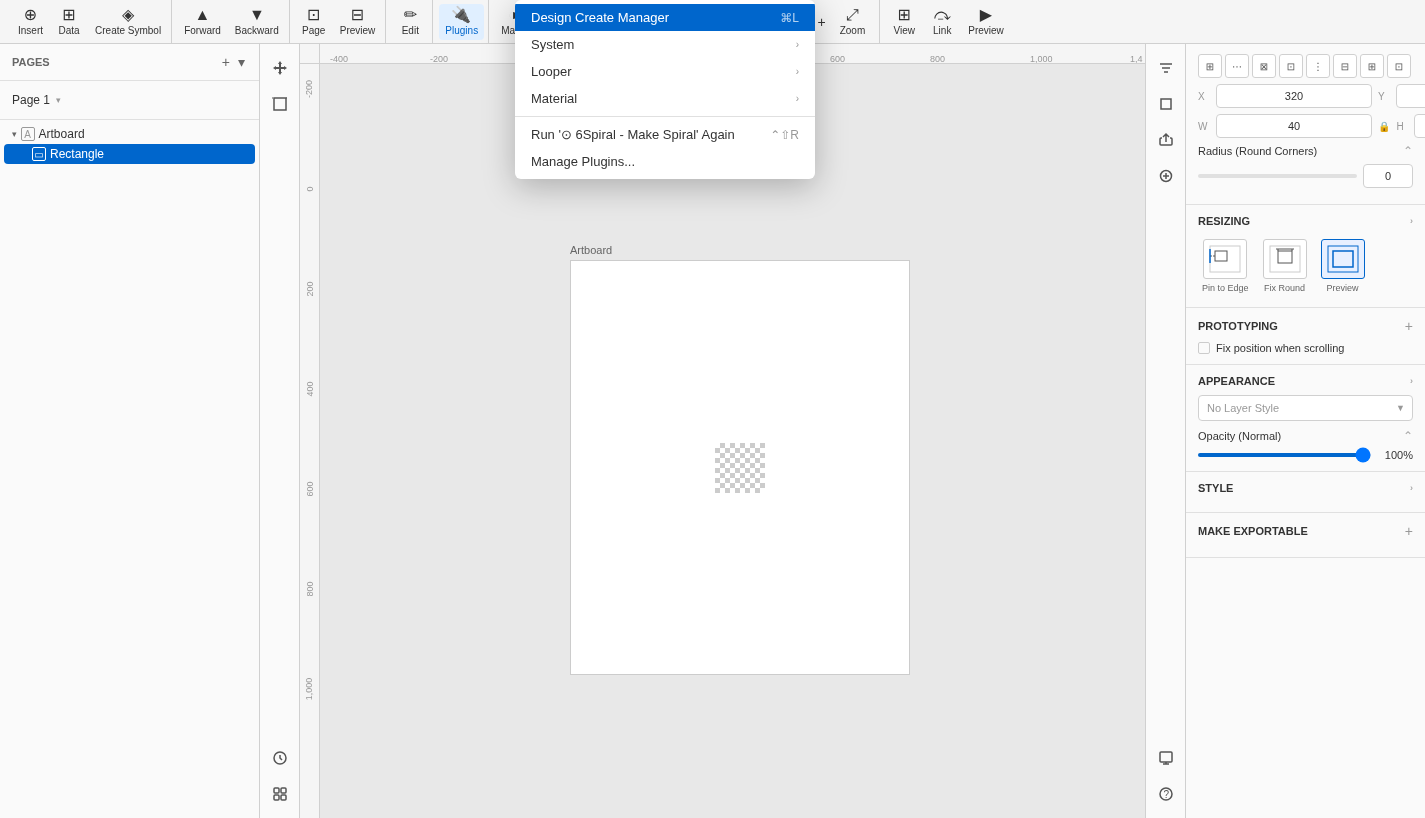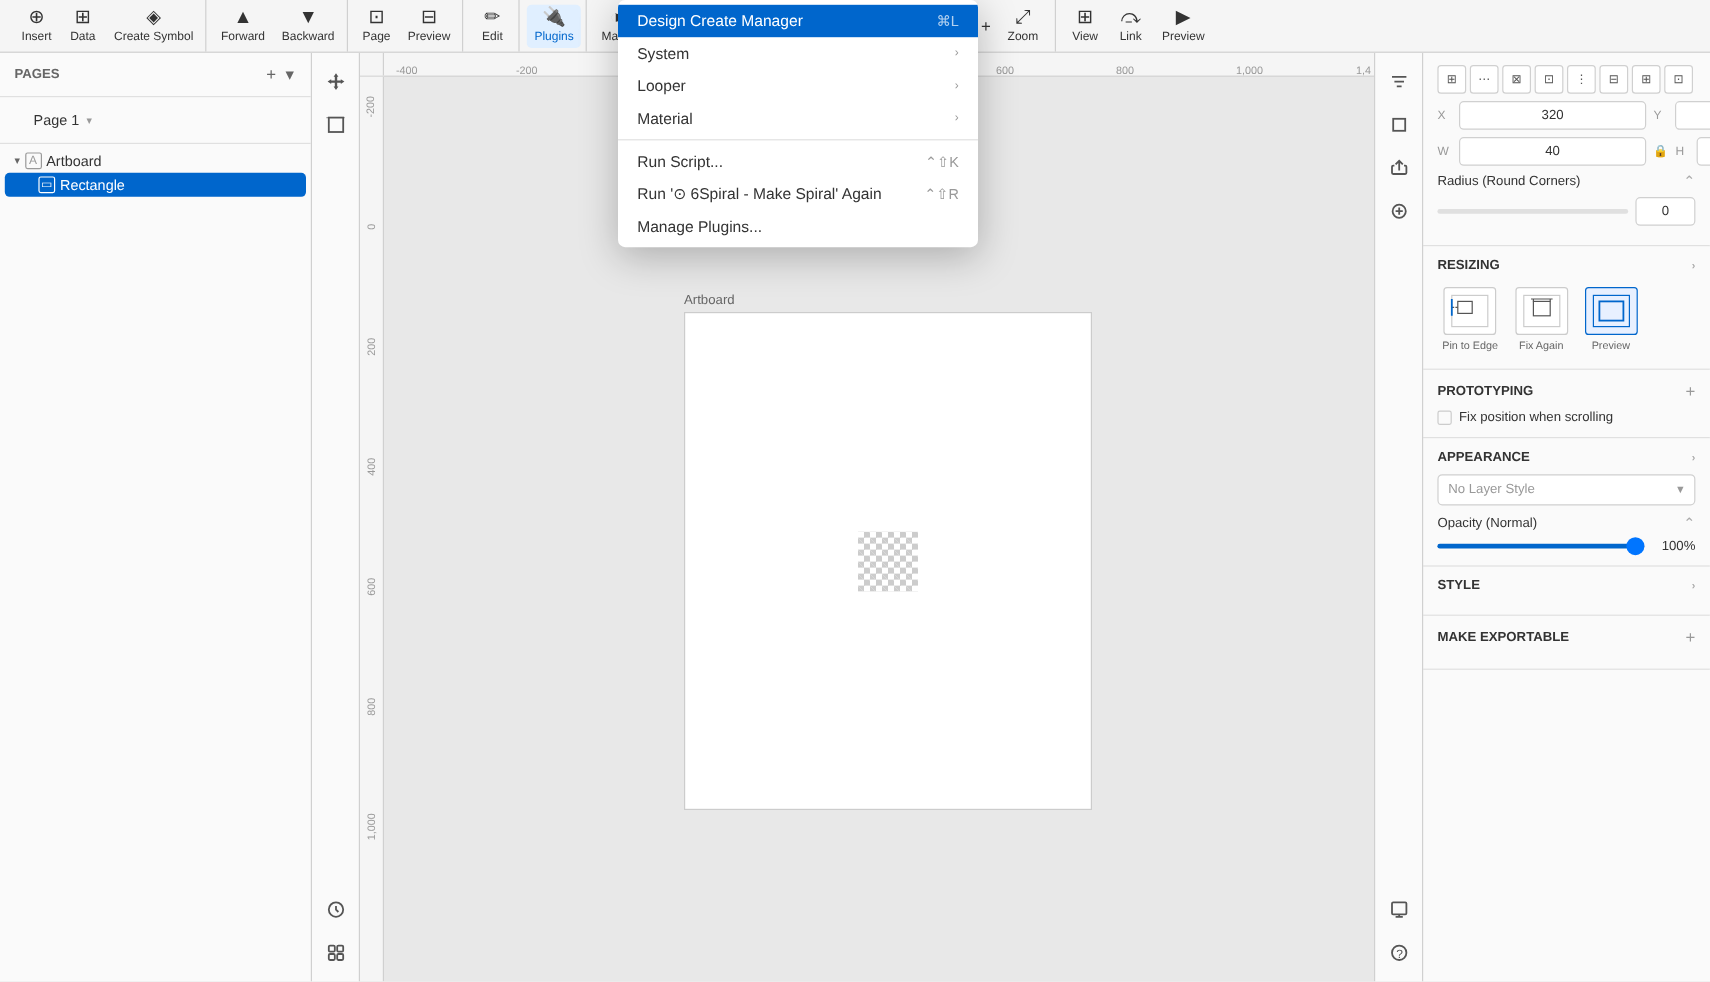--- a/index.html
+++ b/index.html
@@ -42,21 +42,21 @@
       display: flex; flex-direction: column;
     }
     .sidebar-header {
       display: flex; align-items: center; justify-content: space-between;
       padding: 8px 12px; border-bottom: 1px solid #e0e0e0;
       font-size: 11px; font-weight: 600; color: #666; text-transform: uppercase;
     }
     .sidebar-header-actions { display: flex; gap: 4px; }
     .sidebar-icon-btn { background: none; border: none; cursor: pointer; color: #666; font-size: 14px; padding: 2px; }
 
-    .pages-section { padding: 8px 16px; border-bottom: 1px solid #e0e0e0; }
+    .pages-section { padding: 8px 0; border-bottom: 1px solid #e0e0e0; }
     .page-item {
       display: flex; align-items: center; padding: 4px 12px; cursor: pointer;
       font-size: 12px; color: #333; gap: 6px;
     }
 
     .layers-section { flex: 1; overflow-y: auto; }
     .layer-group { padding: 4px 0; }
     .layer-item {
       display: flex; align-items: center; padding: 3px 12px; cursor: pointer;
       font-size: 12px; color: #333; gap: 4px;
@@ -531,21 +531,21 @@
           <div class="resize-option">
             <div class="resize-box-visual">
               <svg width="40" height="36" viewBox="0 0 40 36">
                   <rect x="5" y="5" width="30" height="26" fill="none" stroke="#ccc" stroke-width="1"></rect>
                   <rect x="13" y="10" width="14" height="12" fill="none" stroke="#555" stroke-width="1"></rect>
                   <line x1="13" y1="8" x2="13" y2="10" stroke="#555" stroke-width="1"></line>
                   <line x1="27" y1="8" x2="27" y2="10" stroke="#555" stroke-width="1"></line>
                   <line x1="11" y1="8" x2="29" y2="8" stroke="#555" stroke-width="1"></line>
                 </svg>
             </div>
-            <span class="resize-label">Fix Again</span>
+            <span class="resize-label">Fix Round</span>
           </div>
           <div class="resize-option active">
             <div class="resize-box-visual" style="border-color:#0066cc;background:#e8f0ff;">
               <svg width="40" height="36" viewBox="0 0 40 36">
                   <rect x="5" y="5" width="30" height="26" fill="none" stroke="#0066cc" stroke-width="1"></rect>
                   <rect x="10" y="10" width="20" height="16" fill="none" stroke="#0066cc" stroke-width="1.5"></rect>
                 </svg>
             </div>
             <span class="resize-label">Preview</span>
           </div>
@@ -619,24 +619,20 @@
       <span class="menu-label">Looper</span>
       <span class="submenu-arrow">›</span>
     </div>
 
     <div class="menu-item">
       <span class="menu-label">Material</span>
       <span class="submenu-arrow">›</span>
     </div>
     <div class="menu-divider"></div>
 
-    <div class="menu-item">
-      <span class="menu-label">Run Script...</span>
-      <span class="menu-shortcut">⌃⇧K</span>
-    </div>
 
     <div class="menu-item">
       <span class="menu-label">Run '⊙ 6Spiral - Make Spiral' Again</span>
       <span class="menu-shortcut">⌃⇧R</span>
     </div>
 
     <div class="menu-item">
       <span class="menu-label">Manage Plugins...</span>
     </div>
   </div>

